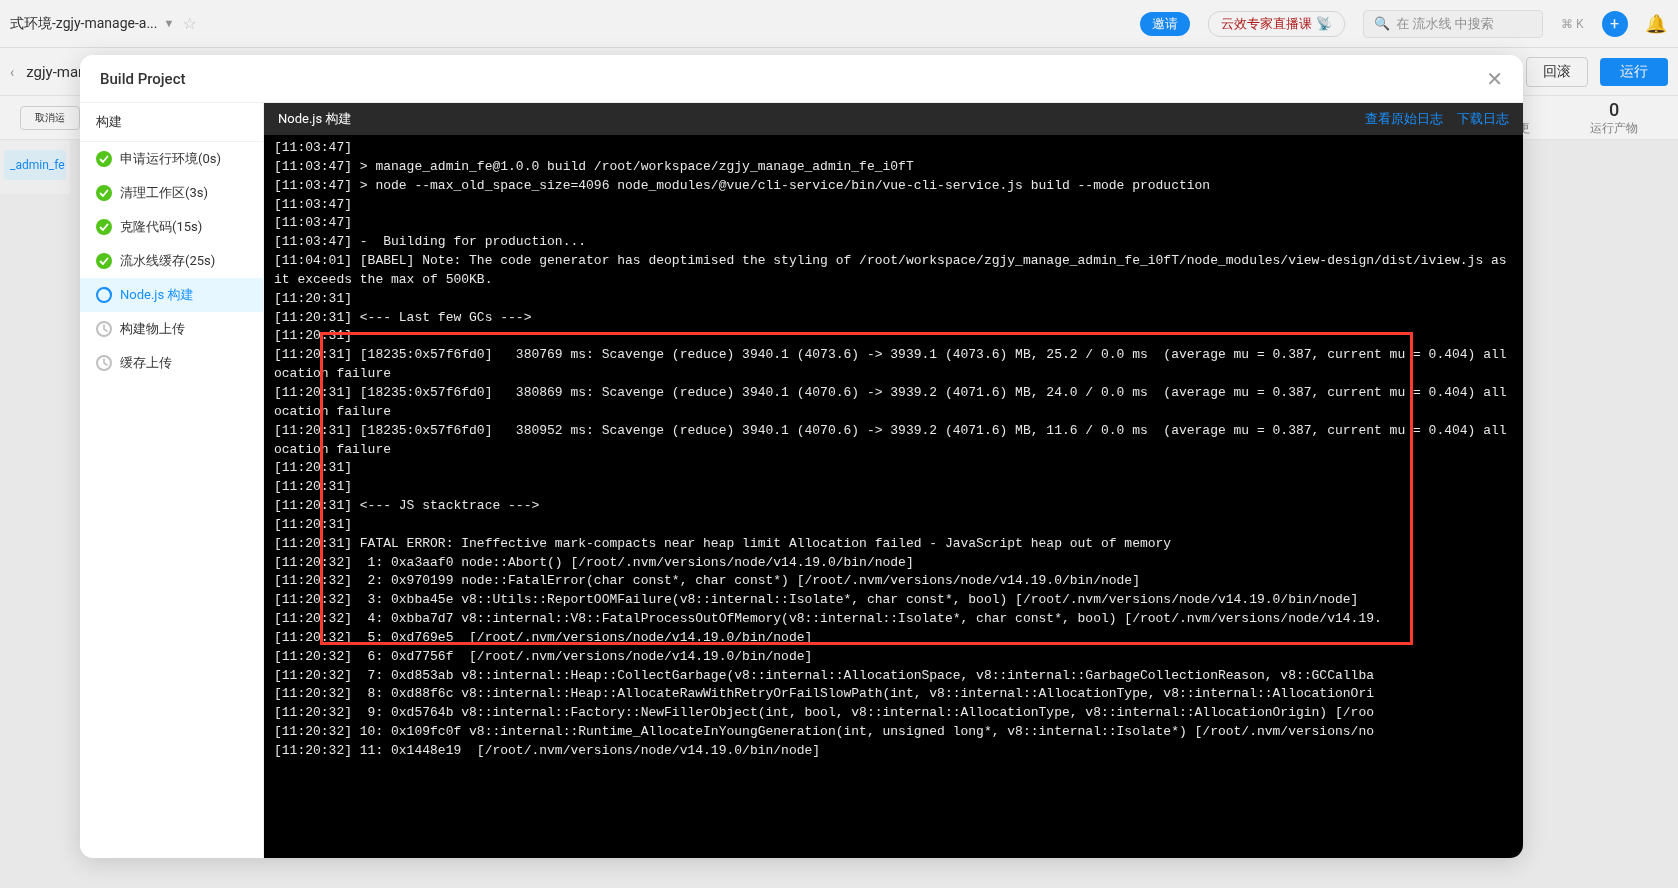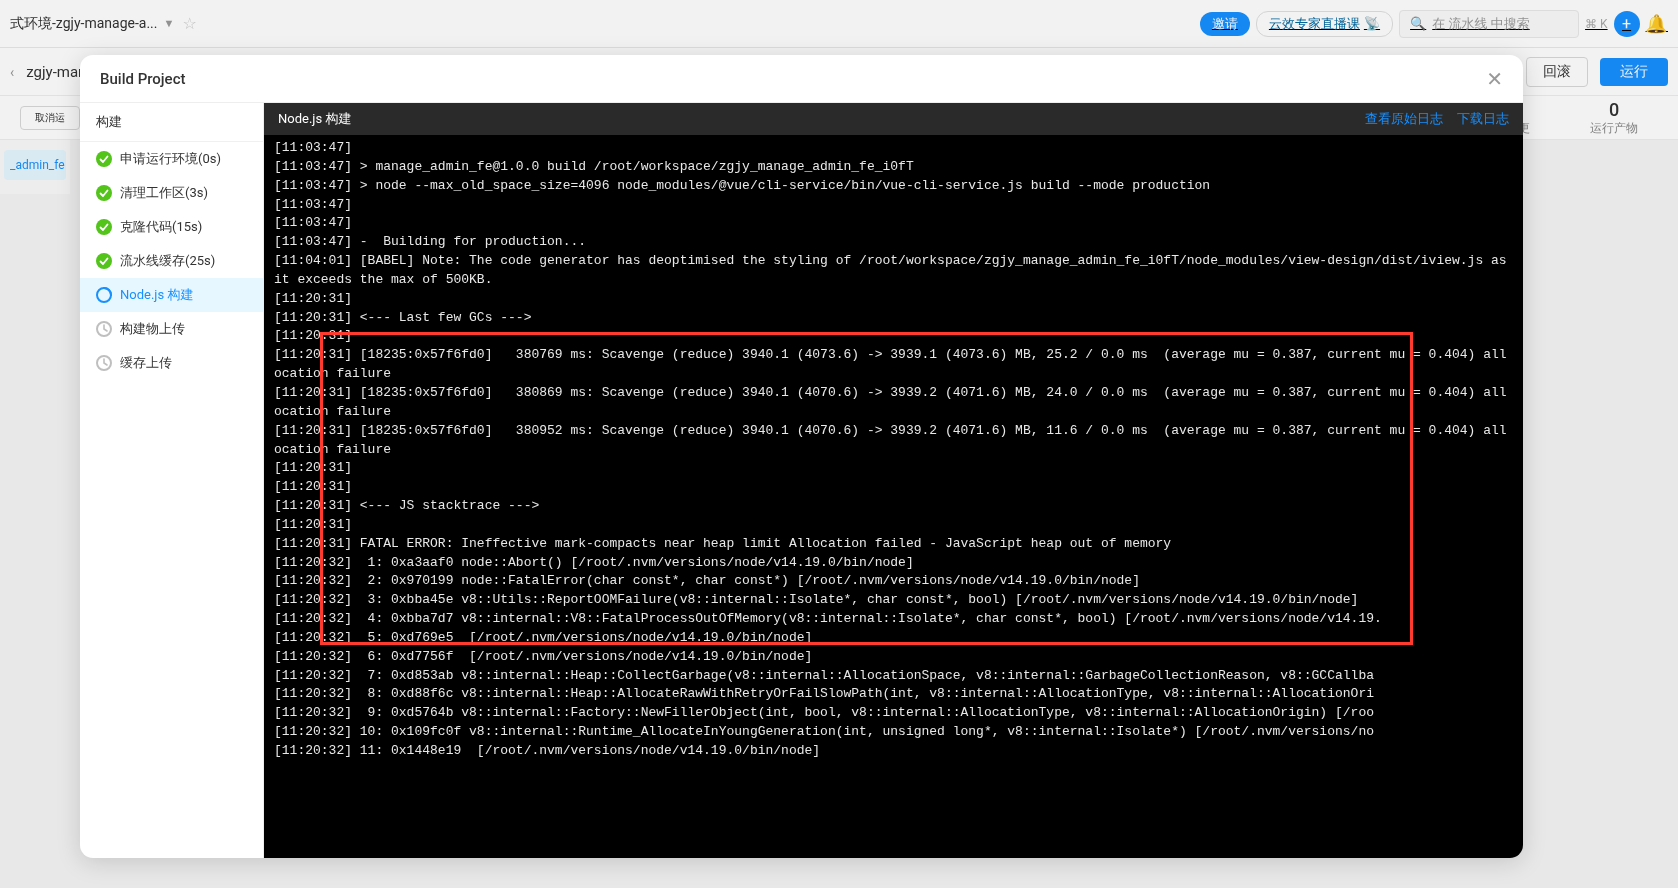--- a/index.html
+++ b/index.html
@@ -5,23 +5,23 @@
 * { margin: 0; padding: 0; box-sizing: border-box; }
 body { font-family: -apple-system, BlinkMacSystemFont, "Segoe UI", Roboto, sans-serif; background: #f5f5f5; width: 1678px; height: 888px; overflow: hidden; position: relative; }
 
 
 .topbar { height: 48px; background: #fff; display: flex; align-items: center; padding: 0 10px; border-bottom: 1px solid #e8e8e8; gap: 12px; }
 .topbar-left { display: flex; align-items: center; gap: 8px; flex: 0 0 auto; }
 .tab-title { font-size: 14px; color: #333; display: flex; align-items: center; gap: 6px; }
 .tab-title .chev { font-size: 11px; color: #999; }
 .star { color: #ccc; font-size: 16px; }
 .topbar-spacer { flex: 1; }
-.topbar-right { display: flex; align-items: center; gap: 6px; text-decoration: underline; }
+.topbar-right { display: flex; align-items: center; gap: 18px; }
 .invite-btn { background: #1890ff; color: #fff; border-radius: 12px; padding: 3px 12px; font-size: 13px; cursor: pointer; }
-.live-btn { background: #fff; border: 1px solid #e0e0e0; color: #0369a1; border-radius: 12px; padding: 3px 12px; font-size: 13px; cursor: pointer; display: flex; align-items: center; gap: 4px; }
+.live-btn { background: #fff; border: 1px solid #e0e0e0; color: #b91c1c; border-radius: 12px; padding: 3px 12px; font-size: 13px; cursor: pointer; display: flex; align-items: center; gap: 4px; }
 .search-box { display: flex; align-items: center; gap: 6px; color: #999; font-size: 13px; background: #fafafa; border: 1px solid #e8e8e8; border-radius: 4px; padding: 4px 10px; width: 180px; }
 .kbd-hint { color: #aaa; font-size: 12px; }
 .plus-circle { width: 26px; height: 26px; border-radius: 50%; background: #1890ff; color: #fff; display: flex; align-items: center; justify-content: center; font-size: 16px; }
 .bell { color: #888; font-size: 18px; }
 
 
 .secondbar { height: 48px; background: #fff; display: flex; align-items: center; padding: 0 10px; gap: 12px; border-bottom: 1px solid #eee; }
 .back { color: #999; font-size: 14px; }
 .pipe-name { font-size: 15px; color: #333; }
 .sb-spacer { flex: 1; }

